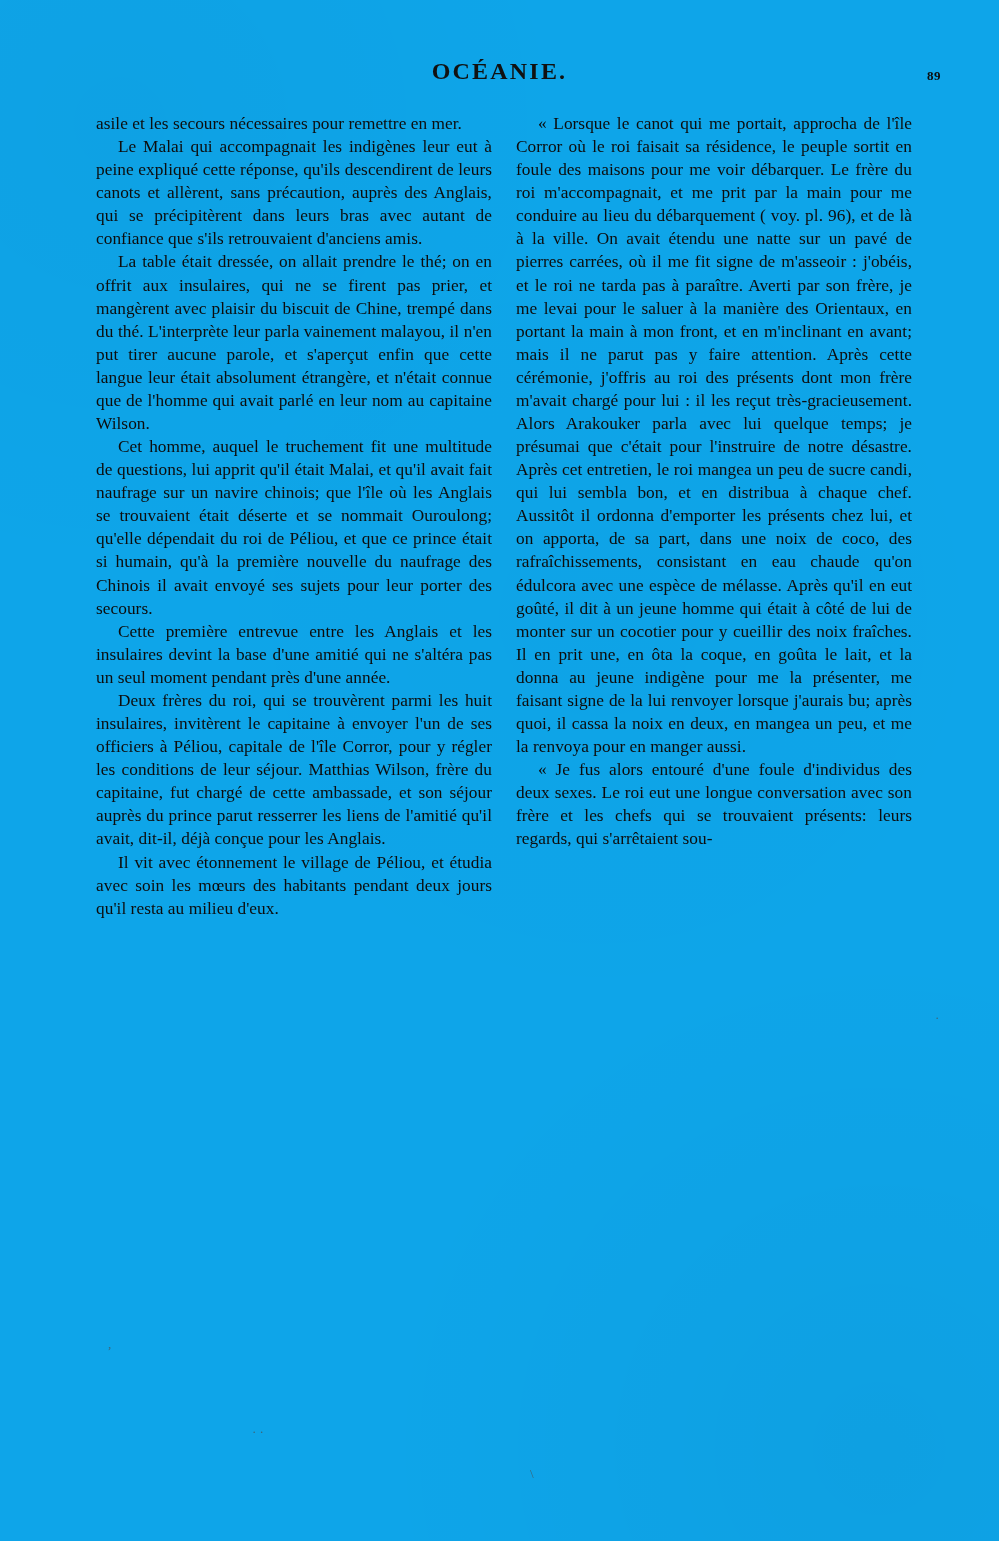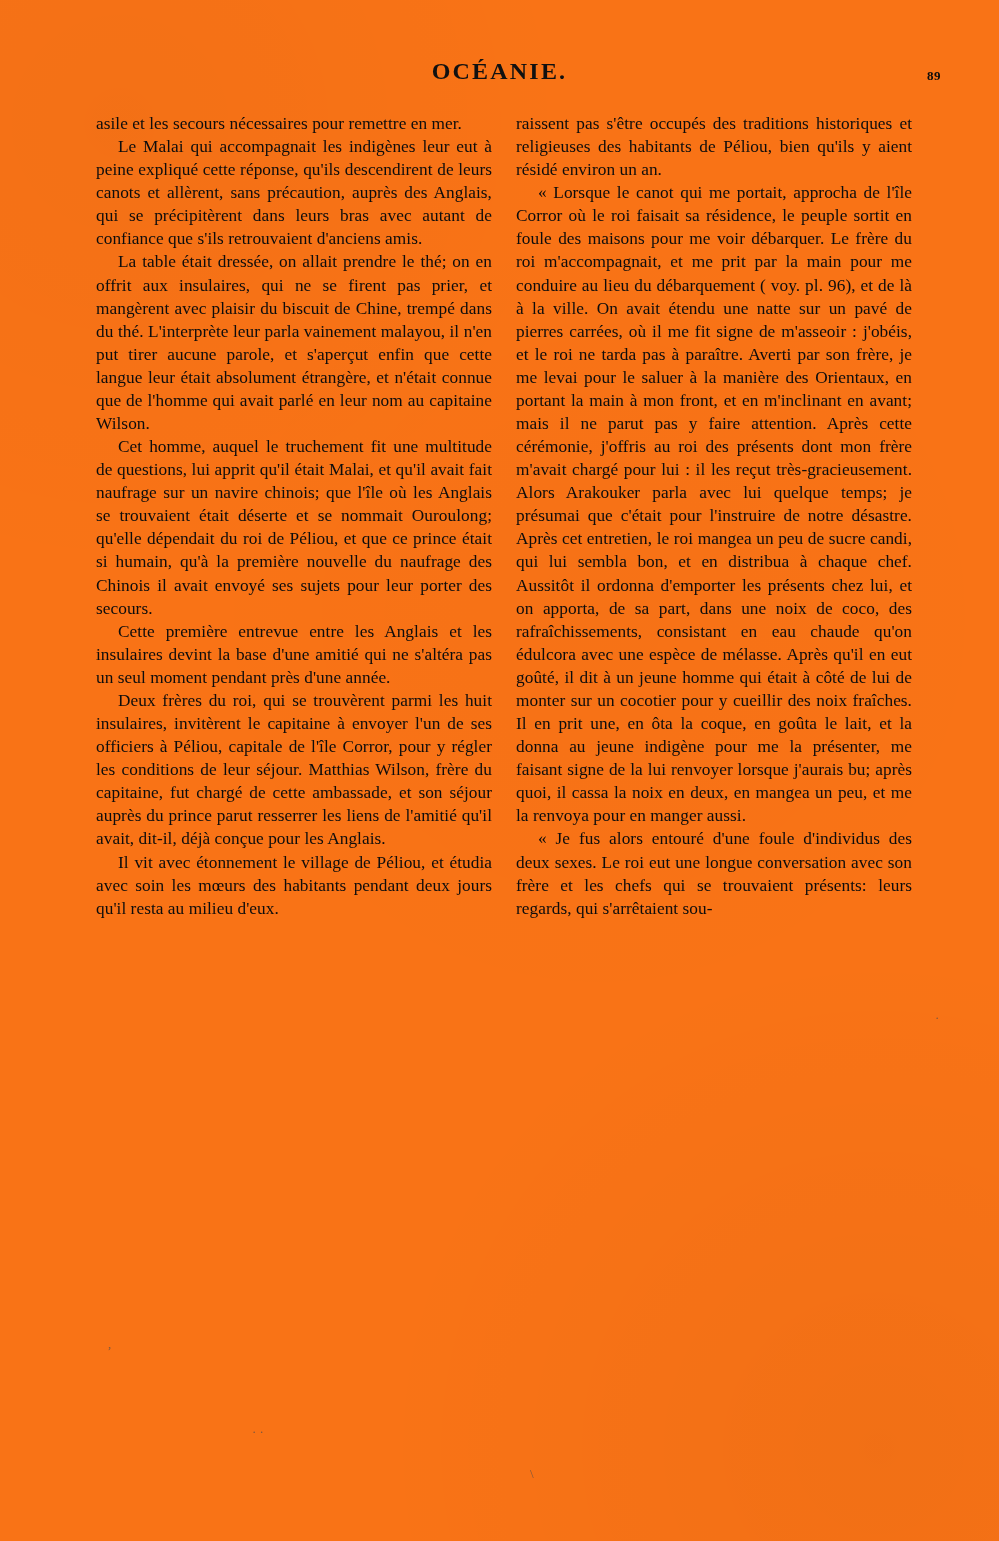--- a/index.html
+++ b/index.html
@@ -9,21 +9,21 @@
   }
   body {
     font-family: "Liberation Serif", serif;
     color: #0d0d0d;
   }
   #page {
     position: relative;
     width: 999px;
     height: 1541px;
     margin: 0 auto;
-    background: #f97316;
+    background: #0ea5e9;
     overflow: hidden;
   }
   
   #page::before {
     content: "";
     position: absolute;
     inset: 0;
     background:
       radial-gradient(circle at 12% 8%, rgba(0,0,0,0.025), rgba(0,0,0,0) 28%),
       radial-gradient(circle at 88% 94%, rgba(0,0,0,0.03), rgba(0,0,0,0) 30%),
@@ -124,21 +124,20 @@
       <p class="indent">La table était dressée, on allait prendre le thé; on en offrit aux insulaires, qui ne se firent pas prier, et mangèrent avec plaisir du biscuit de Chine, trempé dans du thé. L'interprète leur parla vainement malayou, il n'en put tirer aucune parole, et s'aperçut enfin que cette langue leur était absolument étrangère, et n'était connue que de l'homme qui avait parlé en leur nom au capitaine Wilson.</p>
       <p class="indent">Cet homme, auquel le truchement fit une multitude de questions, lui apprit qu'il était Malai, et qu'il avait fait naufrage sur un navire chinois; que l'île où les Anglais se trouvaient était déserte et se nommait Ouroulong; qu'elle dépendait du roi de Péliou, et que ce prince était si humain, qu'à la première nouvelle du naufrage des Chinois il avait envoyé ses sujets pour leur porter des secours.</p>
       <p class="indent">Cette première entrevue entre les Anglais et les insulaires devint la base d'une amitié qui ne s'altéra pas un seul moment pendant près d'une année.</p>
       <p class="indent">Deux frères du roi, qui se trouvèrent parmi les huit insulaires, invitèrent le capitaine à envoyer l'un de ses officiers à Péliou, capitale de l'île Corror, pour y régler les conditions de leur séjour. Matthias Wilson, frère du capitaine, fut chargé de cette ambassade, et son séjour auprès du prince parut resserrer les liens de l'amitié qu'il avait, dit-il, déjà conçue pour les Anglais.</p>
       <p class="indent">Il vit avec étonnement le village de Péliou, et étudia avec soin les mœurs des habitants pendant deux jours qu'il resta au milieu d'eux.</p>
 
 
     </div>
 
     <div class="col">
-      <p class="noindent">raissent pas s'être occupés des traditions historiques et religieuses des habitants de Péliou, bien qu'ils y aient résidé environ un an.</p>
       <p class="indent">« Lorsque le canot qui me portait, approcha de l'île Corror où le roi faisait sa résidence, le peuple sortit en foule des maisons pour me voir débarquer. Le frère du roi m'accompagnait, et me prit par la main pour me conduire au lieu du débarquement ( voy. pl. 96), et de là à la ville. On avait étendu une natte sur un pavé de pierres carrées, où il me fit signe de m'asseoir : j'obéis, et le roi ne tarda pas à paraître. Averti par son frère, je me levai pour le saluer à la manière des Orientaux, en portant la main à mon front, et en m'inclinant en avant; mais il ne parut pas y faire attention. Après cette cérémonie, j'offris au roi des présents dont mon frère m'avait chargé pour lui : il les reçut très-gracieusement. Alors Arakouker parla avec lui quelque temps; je présumai que c'était pour l'instruire de notre désastre. Après cet entretien, le roi mangea un peu de sucre candi, qui lui sembla bon, et en distribua à chaque chef. Aussitôt il ordonna d'emporter les présents chez lui, et on apporta, de sa part, dans une noix de coco, des rafraîchissements, consistant en eau chaude qu'on édulcora avec une espèce de mélasse. Après qu'il en eut goûté, il dit à un jeune homme qui était à côté de lui de monter sur un cocotier pour y cueillir des noix fraîches. Il en prit une, en ôta la coque, en goûta le lait, et la donna au jeune indigène pour me la présenter, me faisant signe de la lui renvoyer lorsque j'aurais bu; après quoi, il cassa la noix en deux, en mangea un peu, et me la renvoya pour en manger aussi.</p>
       <p class="indent">« Je fus alors entouré d'une foule d'individus des deux sexes. Le roi eut une longue conversation avec son frère et les chefs qui se trouvaient présents: leurs regards, qui s'arrêtaient sou-</p>
     </div>
 
   </div>
 
   <div class="stray-marks">
     <span style="left:108px; top:1336px;">,</span>
     <span style="left:252px; top:1424px;">· ·</span>
     <span style="left:530px; top:1466px;">\</span>

